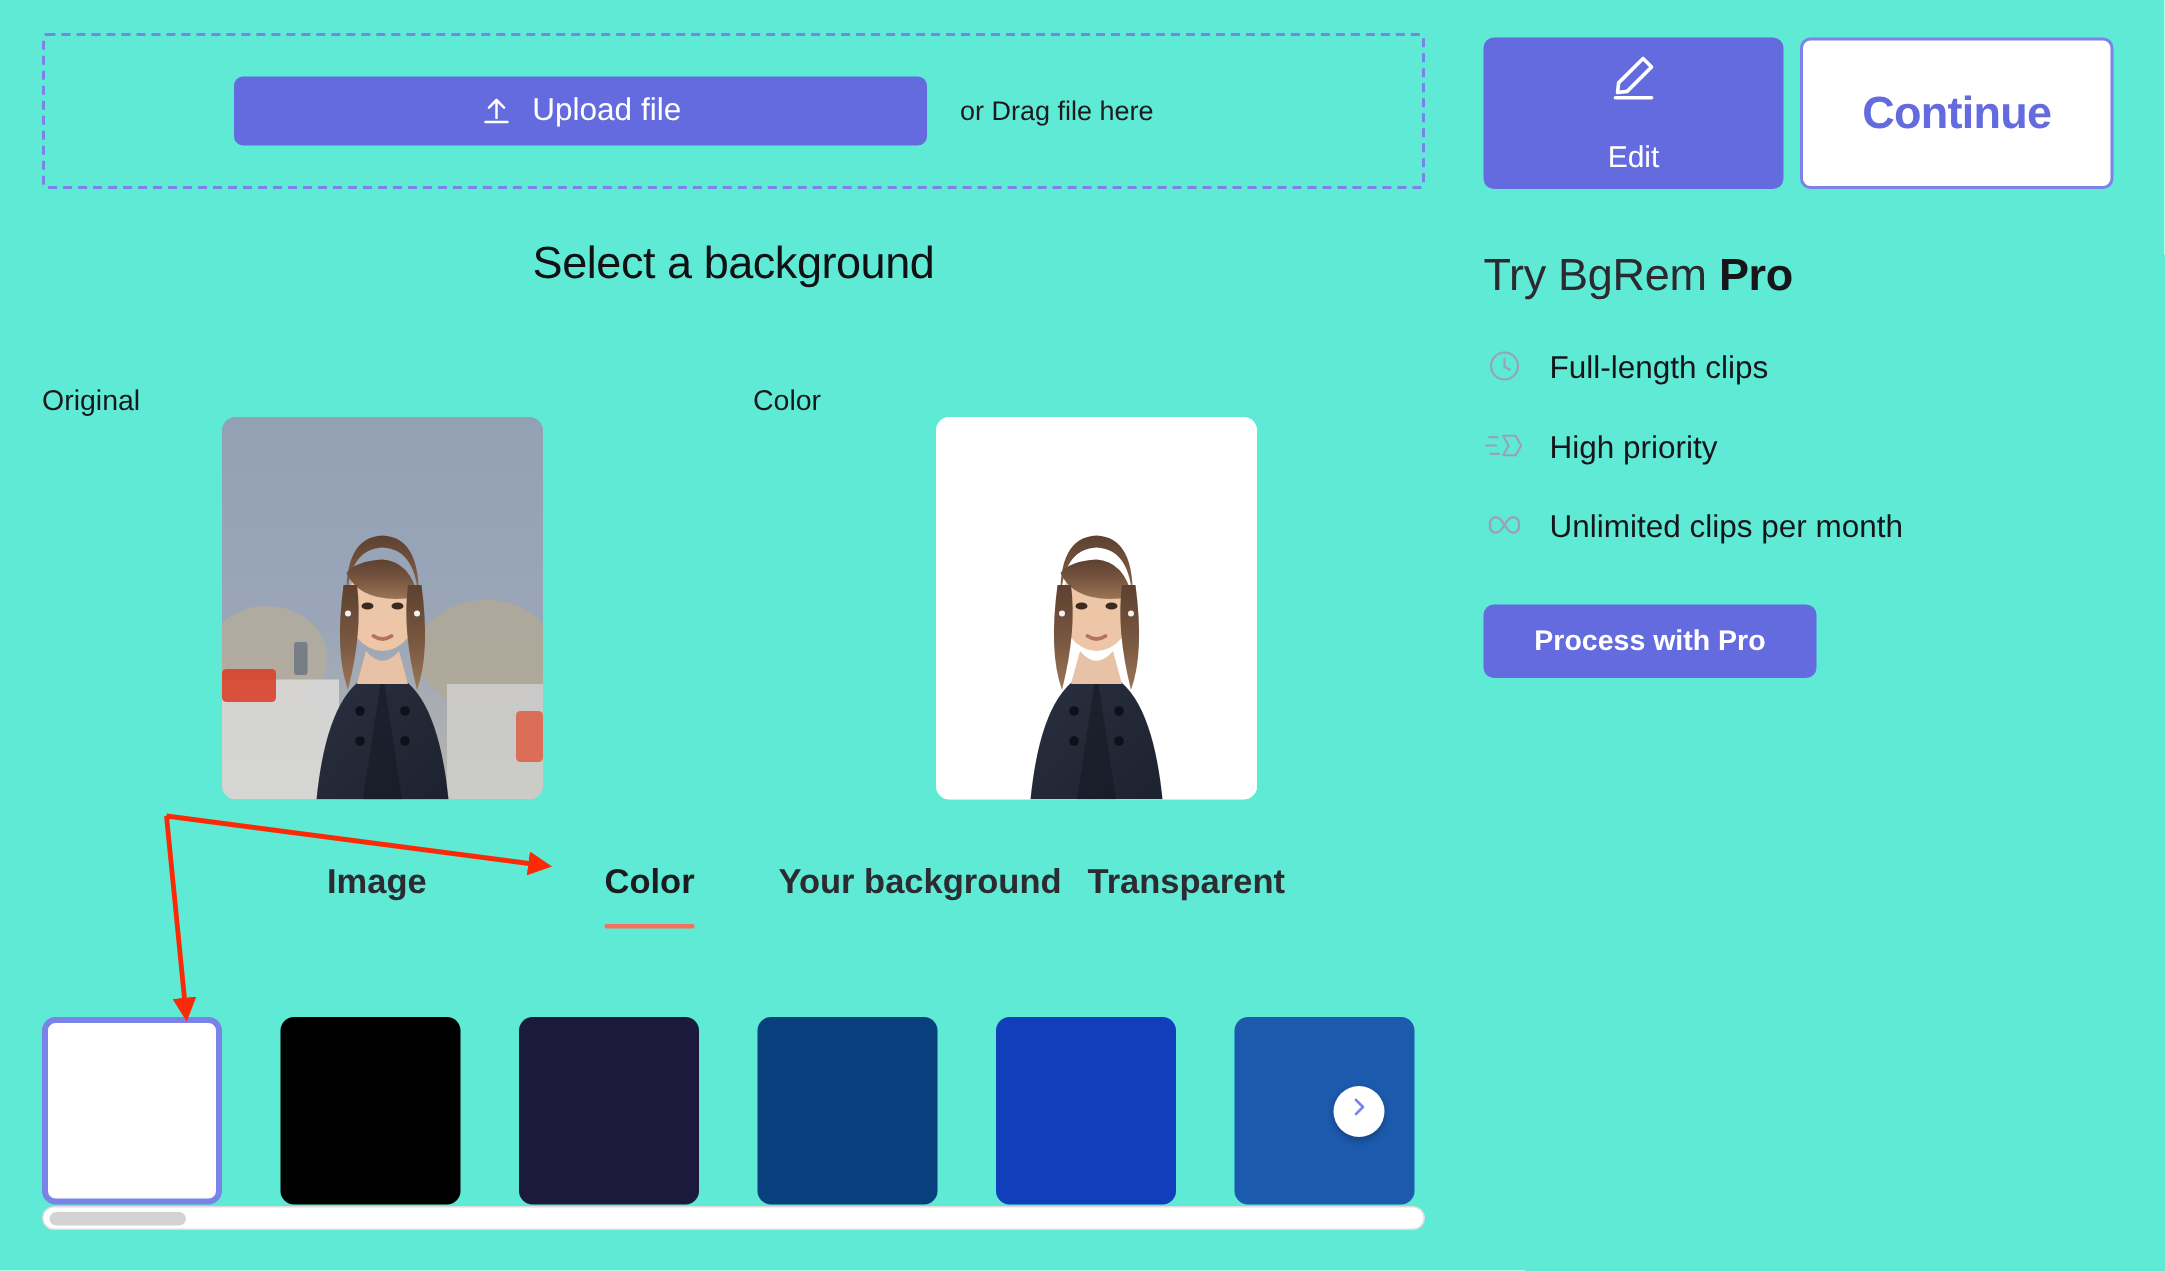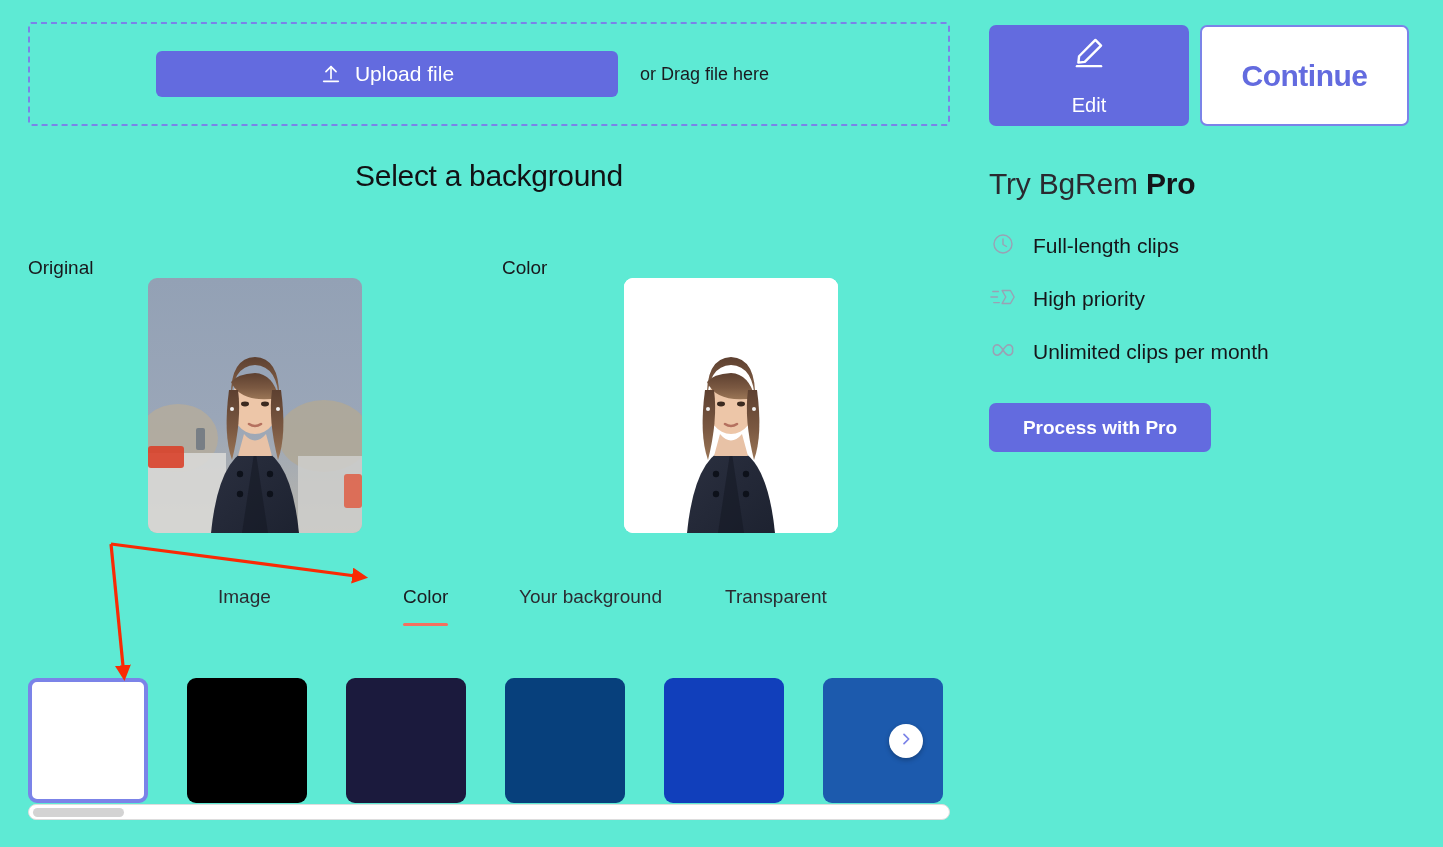--- a/index.html
+++ b/index.html
@@ -89,26 +89,27 @@
 
   
   #bg-tabs {
     position: absolute;
     left: 160px; top: 552px;
     width: 700px;
     height: 48px;
   }
   .tab {
     position: absolute;
-    top: 12px;
-    font-size: 19px;
+    top: 0;
+    font-size: 23px;
     color: #2b2b31;
     cursor: pointer;
     white-space: nowrap;
     padding-bottom: 10px;
+    font-weight: bold;
   }
   .tab.active { color: #1b1b20; }
   .tab .tab-underline {
     position: absolute;
     left: 0; right: 0; bottom: -8px;
     height: 3px;
     background: #f4705f;
     border-radius: 2px;
   }
   #tab-0 { left: 30px; }

